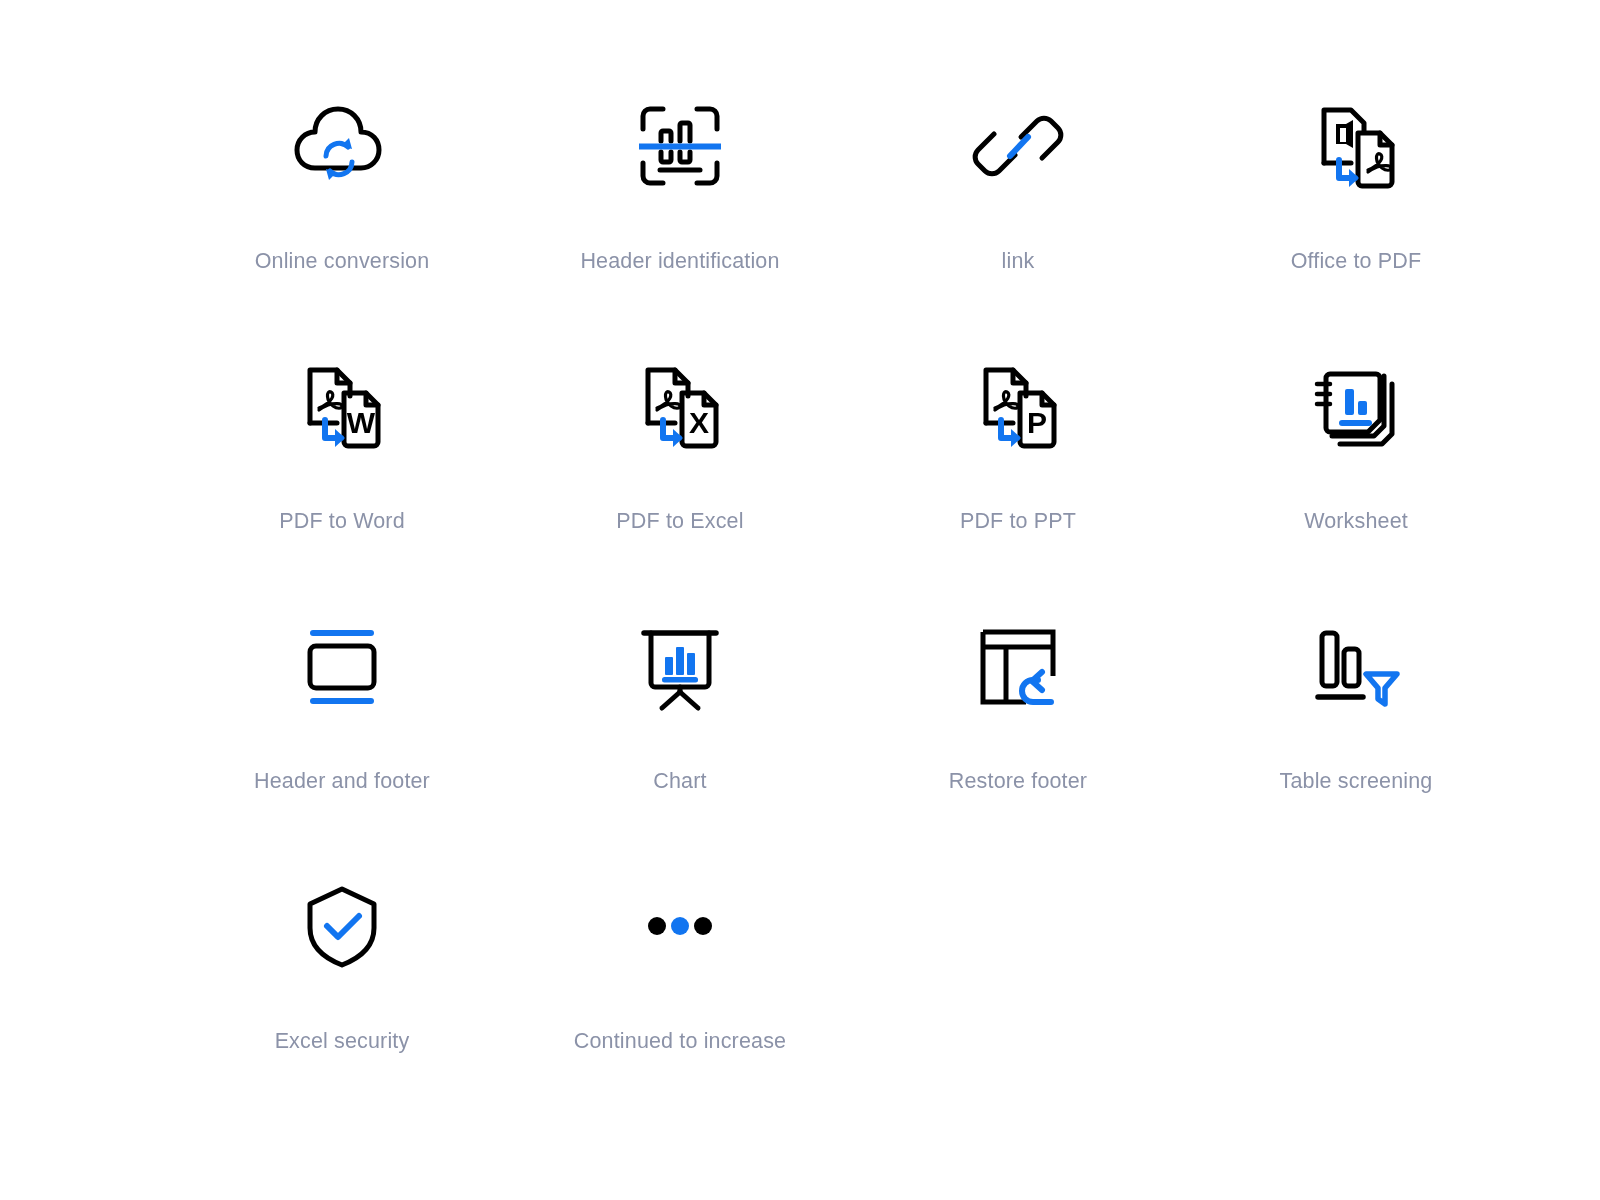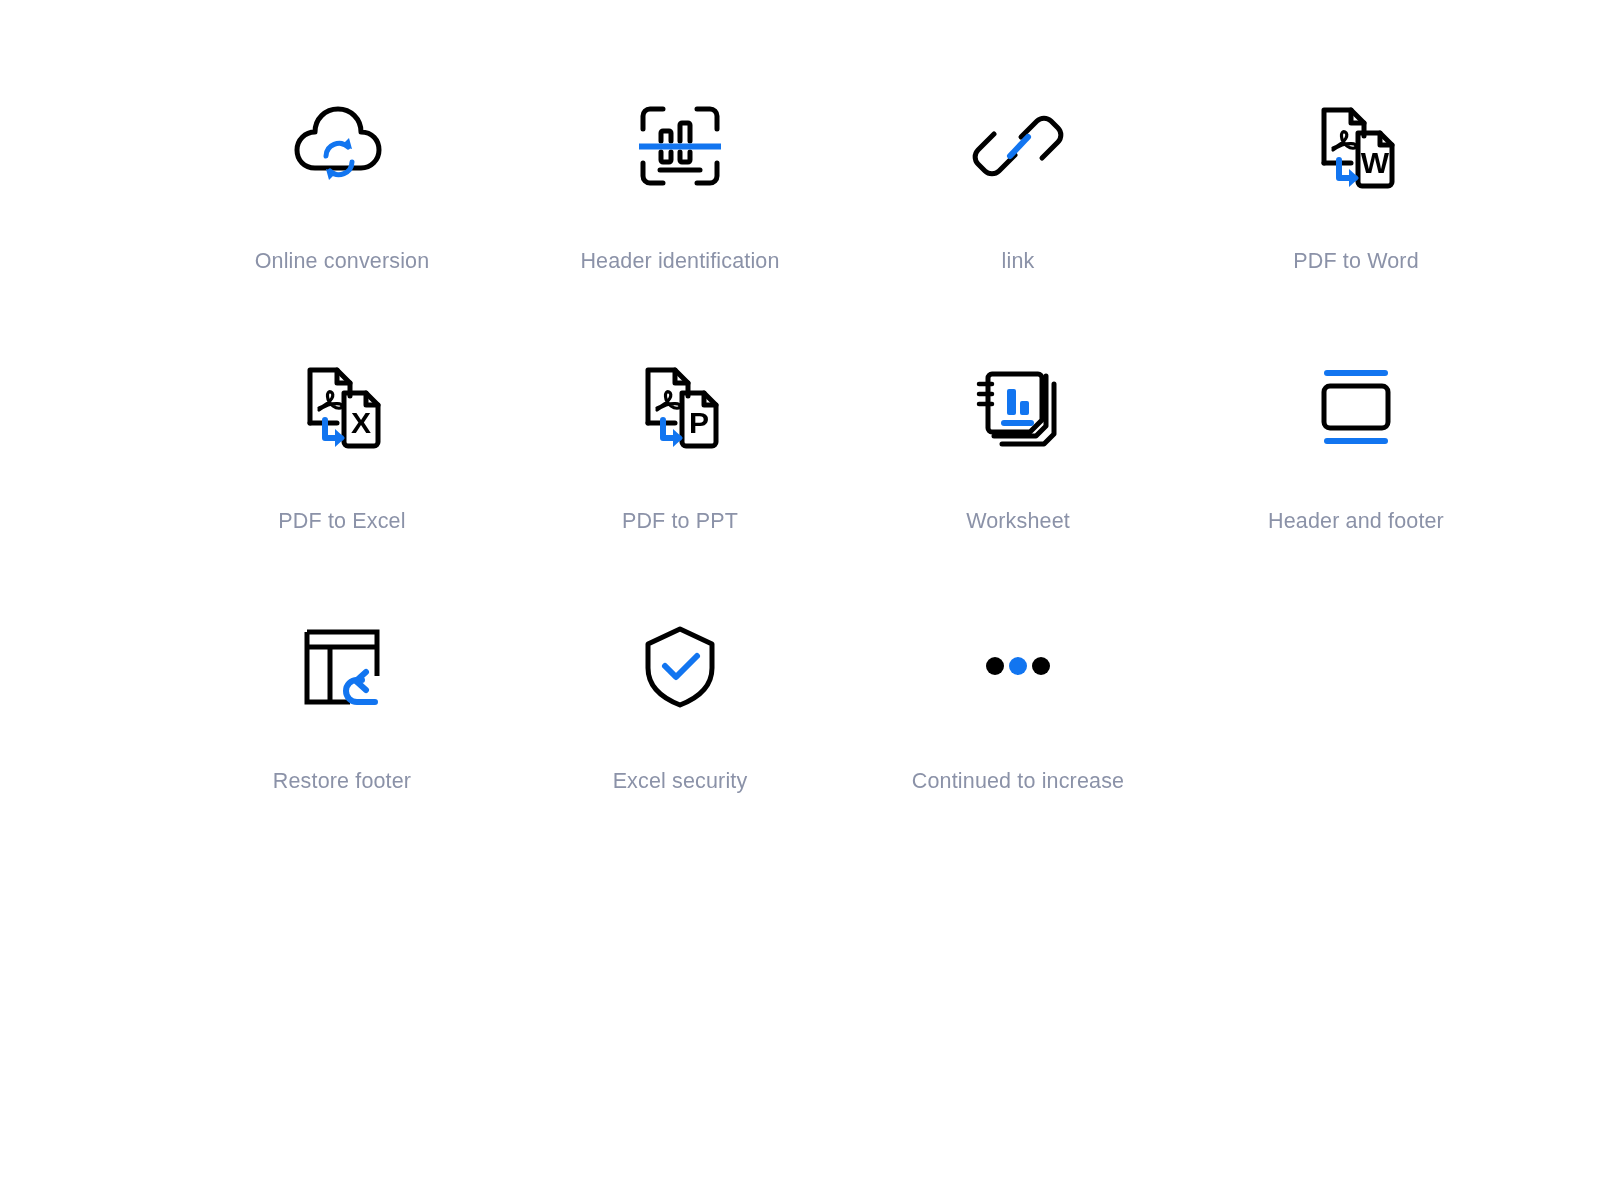--- a/index.html
+++ b/index.html
@@ -117,20 +117,37 @@
         <svg viewBox="0 0 120 120">
           <path class="k" d="M63 51 L79 35 a10 10 0 0 1 14 0 l7 7 a10 10 0 0 1 0 14 L84 72"></path>
           <path class="k" d="M57 69 L41 85 a10 10 0 0 1 -14 0 l-7 -7 a10 10 0 0 1 0 -14 L36 48"></path>
           <line class="b" x1="52" y1="70" x2="70" y2="51" style="stroke-width:6"></line>
         </svg>
       </div>
       <div class="icon-label">link</div>
     </div>
 
 
+    <div class="icon-cell">
+      <div class="icon-art">
+        <svg viewBox="0 0 120 120">
+          <path class="k" d="M28 77 V24 h27 l13 13 v13"></path>
+          <path class="k" d="M28 77 h27"></path>
+          <path class="kf" d="M40 38 h10 l7 -4 v28 l-7 -4 h-10 z"></path>
+          <path class="wf" d="M44 42 h6 v14 h-6 z"></path>
+          <path class="wf" d="M62 46 h14 v10 h-14 z"></path>
+          <path class="k" d="M62 96 V47 h22 l12 12 v37 a4 4 0 0 1 -4 4 H66 a4 4 0 0 1 -4 -4 z"></path>
+          <path class="k" d="M84 47 v12 h12"></path>
+          <path class="k" d="M72 84 c14 -6 16 -14 12 -16 c-5 -2 -5 9 2 14 c4 3 9 3 9 0 c0 -3 -8 -3 -14 -1 c-5 2 -9 5 -9 5" style="stroke-width:3.2"></path>
+          <polyline class="b" points="43,74 43,92 59,92" style="stroke-width:6"></polyline>
+          <polygon class="bf" points="53,83 63,92 53,101"></polygon>
+        </svg>
+      </div>
+      <div class="icon-label">Office to PDF</div>
+    </div>
 
     <div class="icon-cell">
       <div class="icon-art">
         <svg viewBox="0 0 120 120">
           <path class="k" d="M28 77 V24 h27 l13 13 v13"></path>
           <path class="k" d="M28 77 h27"></path>
           <path class="k" d="M55 24 v13 h13"></path>
           <path class="k" d="M37 62 c14 -6 16 -14 12 -16 c-5 -2 -5 9 2 14 c4 3 9 3 9 0 c0 -3 -8 -3 -14 -1 c-5 2 -9 5 -9 5" style="stroke-width:3.2"></path>
           <path class="k" d="M62 96 V47 h22 l12 12 v37 a4 4 0 0 1 -4 4 H66 a4 4 0 0 1 -4 -4 z"></path>
           <path class="k" d="M84 47 v12 h12"></path>
@@ -197,36 +214,63 @@
       <div class="icon-art">
         <svg viewBox="0 0 120 120">
           <rect class="k" x="28" y="40" width="64" height="42" rx="6"></rect>
           <rect class="bf" x="28" y="24" width="64" height="6" rx="3"></rect>
           <rect class="bf" x="28" y="92" width="64" height="6" rx="3"></rect>
         </svg>
       </div>
       <div class="icon-label">Header and footer</div>
     </div>
 
+    <div class="icon-cell">
+      <div class="icon-art">
+        <svg viewBox="0 0 120 120">
+          <line class="k" x1="24" y1="27" x2="96" y2="27" style="stroke-width:5.5"></line>
+          <path class="k" d="M31 27 v50 a4 4 0 0 0 4 4 h50 a4 4 0 0 0 4 -4 V27"></path>
+          <line class="k" x1="60" y1="81" x2="60" y2="86"></line>
+          <line class="k" x1="60" y1="86" x2="42" y2="102"></line>
+          <line class="k" x1="60" y1="86" x2="78" y2="102"></line>
+          <rect class="bf" x="45" y="51" width="8" height="18" rx="1"></rect>
+          <rect class="bf" x="56" y="41" width="8" height="28" rx="1"></rect>
+          <rect class="bf" x="67" y="47" width="8" height="22" rx="1"></rect>
+          <rect class="bf" x="42" y="71" width="36" height="5.5" rx="2.5"></rect>
+        </svg>
+      </div>
+      <div class="icon-label">Chart</div>
+    </div>
 
 
     <div class="icon-cell">
       <div class="icon-art">
         <svg viewBox="0 0 120 120">
           <path class="k-butt" d="M25 26 H95 V70"></path>
           <path class="k-butt" d="M25 26 V96 H68"></path>
           <line class="k-butt" x1="25" y1="41" x2="95" y2="41"></line>
           <line class="k-butt" x1="48" y1="41" x2="48" y2="96"></line>
           <path class="b" d="M93 96 H75 a11 11 0 0 1 0 -22 h5" style="stroke-width:6"></path>
           <polyline class="b" points="84,66 74,75 84,84" style="stroke-width:6"></polyline>
         </svg>
       </div>
       <div class="icon-label">Restore footer</div>
     </div>
 
+    <div class="icon-cell">
+      <div class="icon-art">
+        <svg viewBox="0 0 120 120">
+          <rect class="k" x="26" y="27" width="15" height="53" rx="4"></rect>
+          <rect class="k" x="48" y="43" width="15" height="37" rx="4"></rect>
+          <line class="k" x1="22" y1="91" x2="67" y2="91" style="stroke-width:5.5"></line>
+          <path class="b" d="M70 68 H101 L89 82 v16 l-7 -5 V82 z" style="stroke-width:5.5"></path>
+        </svg>
+      </div>
+      <div class="icon-label">Table screening</div>
+    </div>
 
     <div class="icon-cell">
       <div class="icon-art">
         <svg viewBox="0 0 120 120">
           <path class="k" d="M60 23 L92 38 v24 c0 18 -14 30 -32 37 c-18 -7 -32 -19 -32 -37 V38 z"></path>
           <polyline class="b" points="45,60 56,71 77,50" style="stroke-width:6"></polyline>
         </svg>
       </div>
       <div class="icon-label">Excel security</div>
     </div>

